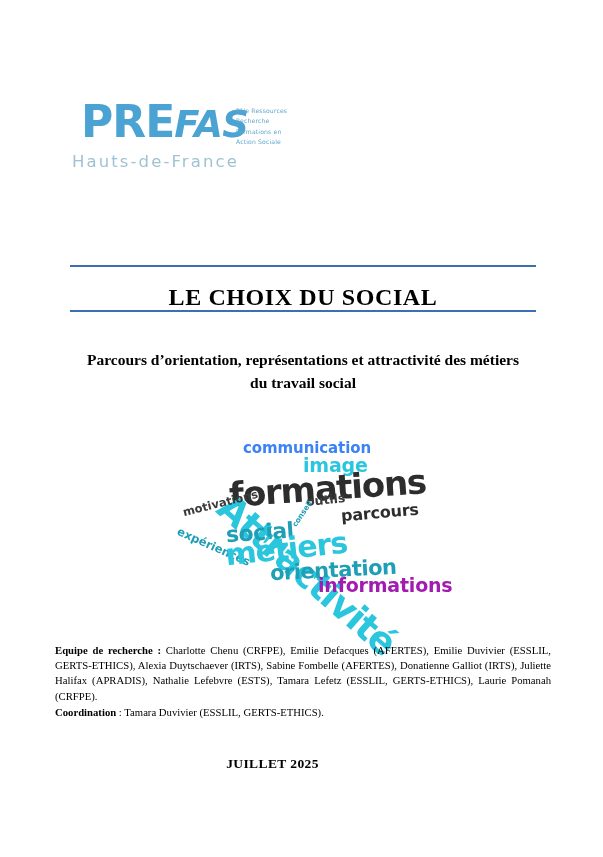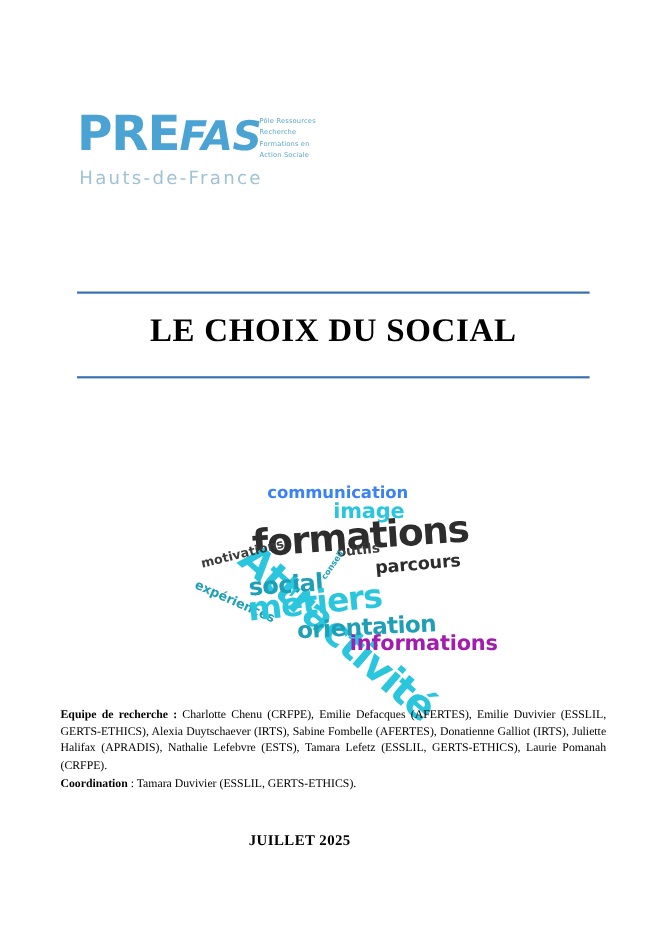--- a/index.html
+++ b/index.html
@@ -37,21 +37,21 @@
     font-size: 44px;
     font-weight: 700;
     letter-spacing: -0.5px;
     line-height: 1;
     color: #4BA3D3;
     white-space: nowrap;
     position: absolute;
     left: 0;
     top: 4px;
   }
-  .logo-wordmark .lw-pre { letter-spacing: -1px; }
+  .logo-wordmark .lw-pre { letter-spacing: -1px; margin-left: 11px; }
   .logo-wordmark .lw-f {
     font-style: italic;
     font-size: 37px;
   }
   .logo-tagline {
     position: absolute;
     left: 166px;
     top: 10px;
     width: 90px;
     font-family: "DejaVu Sans", sans-serif;
@@ -81,25 +81,25 @@
     width: 466px;
   }
   .rule {
     height: 2px;
     background: #3A6FB0;
     width: 100%;
   }
   .main-title {
     text-align: center;
     font-family: "Liberation Serif", serif;
-    font-size: 30px;
+    font-size: 24px;
     font-weight: 700;
     letter-spacing: 0.6px;
     color: #000000;
-    padding: 17px 0 25px 0;
+    padding: 17px 0 0 0;
     line-height: 1.1;
   }
 
   .subtitle {
     position: absolute;
     left: 80px;
     top: 348px;
     width: 446px;
     text-align: center;
     font-family: "Liberation Serif", serif;
@@ -258,20 +258,21 @@
 Action Sociale</div>
     <div class="logo-region">Hauts-de-France</div>
   </div>
 
   <div class="title-block">
     <div class="rule"></div>
     <div class="main-title">LE CHOIX DU SOCIAL</div>
     <div class="rule"></div>
   </div>
 
+  <div class="subtitle">Parcours d’orientation, représentations et attractivité des métiers du travail social</div>
 
   <div class="wordcloud">
     <span class="wc wc-communication">communication</span>
     <span class="wc wc-image">image</span>
     <span class="wc wc-formations">formations</span>
     <span class="wc wc-attractivite">Attractivité</span>
     <span class="wc wc-outils">outils</span>
     <span class="wc wc-parcours">parcours</span>
     <span class="wc wc-motivations">motivations</span>
     <span class="wc wc-social">social</span>

